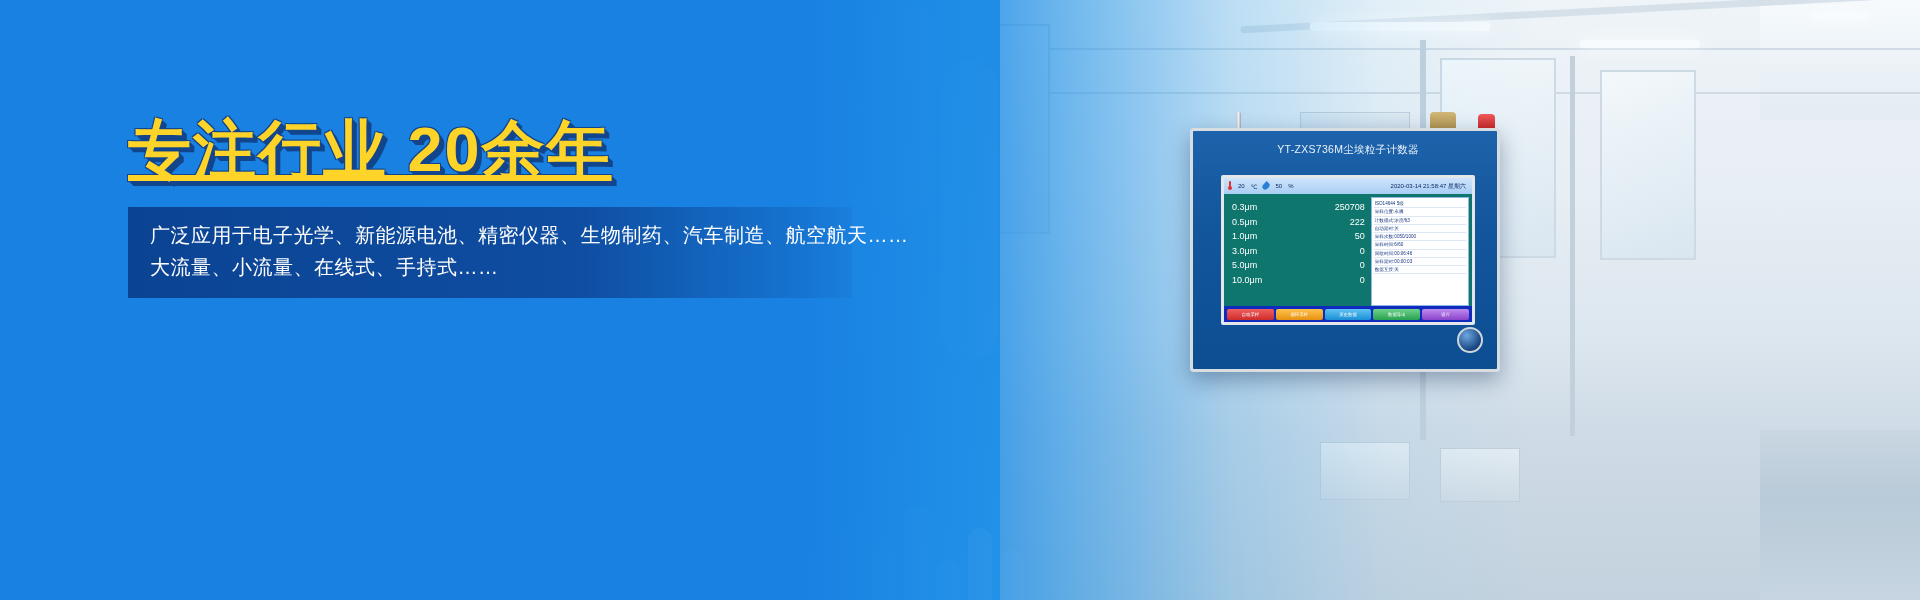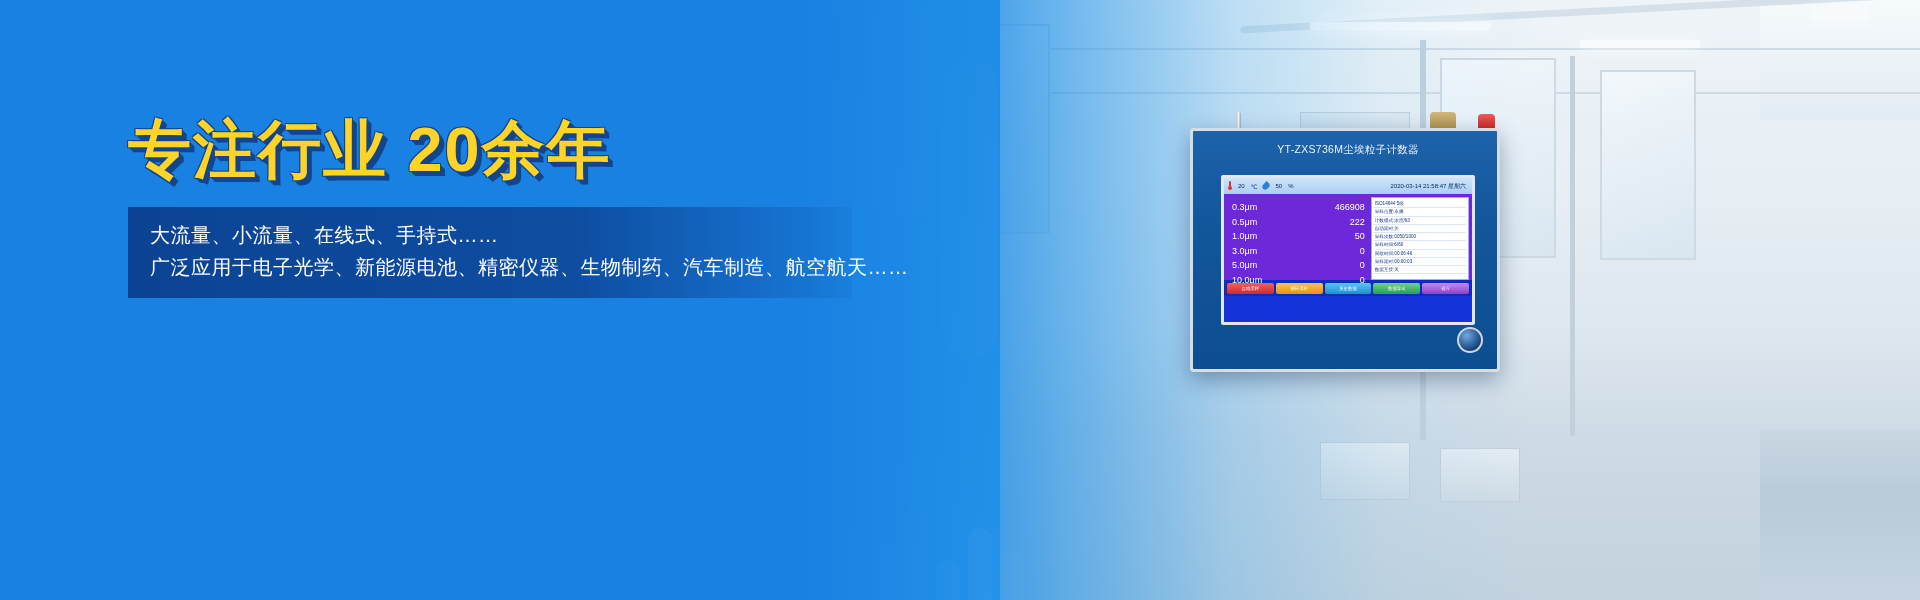--- a/index.html
+++ b/index.html
@@ -73,20 +73,21 @@
 
   .headline1{
     font-size:63px;font-weight:bold;letter-spacing:2px;
     color:#ffd429;line-height:1.0;
     -webkit-text-stroke:0px;
     text-shadow:
       3px 3px 0 #12458c, 4px 4px 0 #12458c, 5px 5px 0 #12458c,
       -1px -1px 0 #12458c, 1px -1px 0 #12458c, -1px 1px 0 #12458c,
       2px 2px 0 #12458c;
     white-space:nowrap;
+    text-decoration:underline;
   }
   .headline2{
     margin-top:18px;
     font-size:60px;font-weight:bold;letter-spacing:1px;
     color:#ffffff;line-height:1.0;white-space:nowrap;
     text-shadow:2px 3px 5px rgba(10,60,120,.35);
   }
   .descbox{
     margin-top:26px;
     width:724px;
@@ -119,21 +120,21 @@
     display:flex;align-items:center;padding:0 4px;gap:6px;
     font-size:6px;color:#10306e;
   }
   .lcd-top .val{font-size:6px;color:#0c2b63;}
   .lcd-top .dt{margin-left:auto;font-size:6px;color:#0c2b63;padding-right:2px;}
   .thermo{width:4px;height:10px;display:inline-block;position:relative;}
   .thermo:before{content:"";position:absolute;left:1px;top:0;width:2px;height:6px;background:#e03030;border-radius:1px;}
   .thermo:after{content:"";position:absolute;left:0;top:5px;width:4px;height:4px;background:#e03030;border-radius:50%;}
   .drop{width:6px;height:8px;background:#2b7fd4;border-radius:0 60% 60% 60%;transform:rotate(45deg);display:inline-block;}
 
-  .lcd-main{display:flex;height:86px;background:#6d28d9;}
+  .lcd-main{display:flex;height:112px;background:#0f766e;}
   .lcd-left{width:152px;padding:6px 6px 0 8px;}
   .prow{display:flex;justify-content:space-between;color:#fff;font-size:9px;line-height:1.62;}
   .prow .lbl{font-weight:normal;}
   .lcd-right{
     width:102px;margin:3px 3px 0 0;background:#ffffff;border:1px solid #8fb6e6;
     padding:2px 2px;
   }
   .irow{font-size:4.6px;color:#15357e;line-height:1.58;border-bottom:1px solid #dce6f5;padding-left:1px;white-space:nowrap;}
   .lcd-btns{display:flex;gap:2px;padding:2px 3px;background:#0f2bbd;height:16px;align-items:center;}
   .lbtn{
@@ -255,22 +256,22 @@
     <div class="eqbar" style="left:936px;height:40px;"></div>
     <div class="eqbar" style="left:968px;height:72px;"></div>
     <div class="eqbar" style="left:1000px;height:50px;"></div>
   </div>
 
   <div class="blue-veil"></div>
 
   <div class="copy">
     <div class="headline1">专注行业 20余年</div>
     <div class="descbox">
+      <div class="descline">广泛应用于电子光学、新能源电池、精密仪器、生物制药、汽车制造、航空航天……</div>
       <div class="descline">大流量、小流量、在线式、手持式……</div>
-      <div class="descline">广泛应用于电子光学、新能源电池、精密仪器、生物制药、汽车制造、航空航天……</div>
     </div>
   </div>
 
   <div class="device" style="left:1190px;top:112px;">
     <div class="probe"></div>
     <div class="sensor"></div>
     <div class="alarm"></div>
 
     <div class="dev-body">
       <div class="dev-title">YT-ZXS736M尘埃粒子计数器</div>
@@ -284,21 +285,21 @@
           <span class="drop"></span>
           <span class="val">50</span>
           <span class="val">%</span>
           <span class="dt">2020-03-14 21:58:47 星期六</span>
         </div>
 
         <div class="lcd-main">
           <div class="lcd-left">
             <div class="prow">
               <span class="lbl">0.3μm</span>
-              <span class="cnt">466908</span>
+              <span class="cnt">250708</span>
             </div>
             <div class="prow">
               <span class="lbl">0.5μm</span>
               <span class="cnt">222</span>
             </div>
             <div class="prow">
               <span class="lbl">1.0μm</span>
               <span class="cnt">50</span>
             </div>
             <div class="prow">

